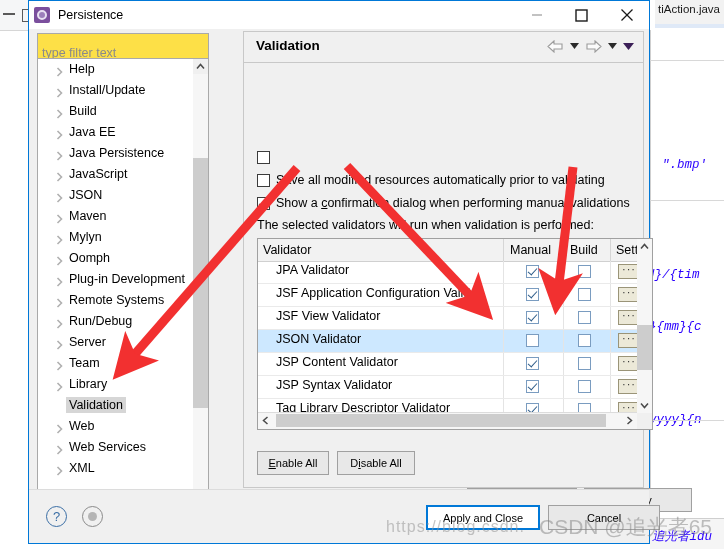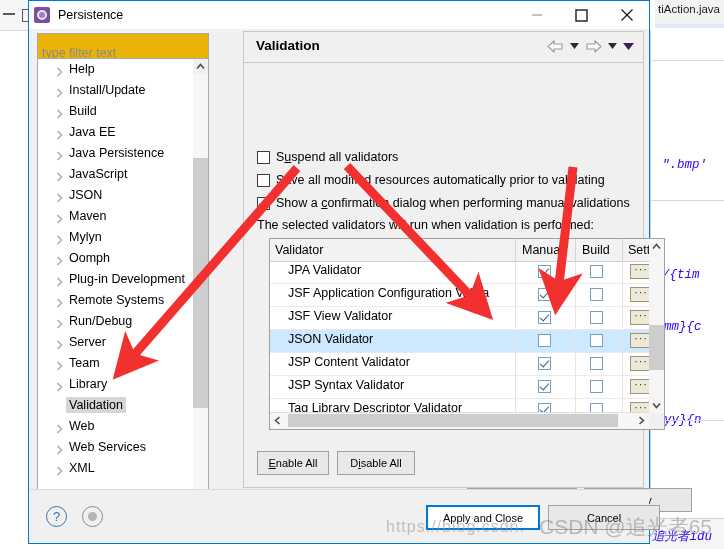--- a/index.html
+++ b/index.html
@@ -96,21 +96,21 @@
 
   .dlg-body {
     position: absolute; left: 0; top: 28px; right: 0; bottom: 53px;
     background: #f0f0f0;
   }
 
   
   .filter-input {
     position: absolute; left: 8px; top: 4px; width: 172px; height: 39px;
     box-sizing: border-box;
-    border: 1px solid #a9a9a9; background: #eab308;
+    border: 1px solid #a9a9a9; background: #fde047;
     font-family: "Liberation Sans", sans-serif; font-size: 12.5px;
     color: #000; padding: 0 4px;
     outline: none;
   }
   .filter-input::placeholder { color: #8a8a8a; }
 
   
   .tree-wrap {
     position: absolute; left: 8px; top: 29px; width: 172px; height: 448px;
     background: #ffffff; border: 1px solid #a9a9a9; box-sizing: border-box;
@@ -191,21 +191,20 @@
   }
   .chk-label { font-size: 12.5px; color: #000; white-space: nowrap; }
   .u { text-decoration: underline; }
   .note { position: absolute; left: 13px; font-size: 12.5px; color: #000; white-space: nowrap; }
 
   
   .table-wrap {
     position: absolute; left: 13px; top: 175px; width: 396px; height: 192px;
     border: 1px solid #a0a0a0; box-sizing: border-box; background: #ffffff;
     overflow: hidden;
-    margin-left: 12px;
   }
   .tbl-head {
     position: absolute; left: 0; top: 0; right: 15px; height: 22px;
     background: #f2f2f2; border-bottom: 1px solid #d0d0d0;
   }
   .th {
     position: absolute; top: 0; height: 22px; line-height: 22px;
     font-size: 12.5px; color: #000; box-sizing: border-box;
   }
   .th-sep { position: absolute; top: 0; width: 1px; height: 22px; background: #d6d6d6; }
@@ -557,21 +556,20 @@
                 </svg>
             </div>
           </div>
         </div>
 
         <div class="panel-body">
 
 
           <div class="chk-row" style="top:85px;">
             <span class="cb"></span>
-            <span class="chk-label"><span>S</span><span class="u">u</span><span>spend all validators</span></span>
           </div>
 
           <div class="chk-row" style="top:108px;">
             <span class="cb"></span>
             <span class="chk-label"><span></span><span class="u">S</span><span>ave all modified resources automatically prior to validating</span></span>
           </div>
 
           <div class="chk-row" style="top:131px;">
             <span class="cb checked"></span>
             <span class="chk-label"><span>Show a </span><span class="u">c</span><span>onfirmation dialog when performing manual validations</span></span>

